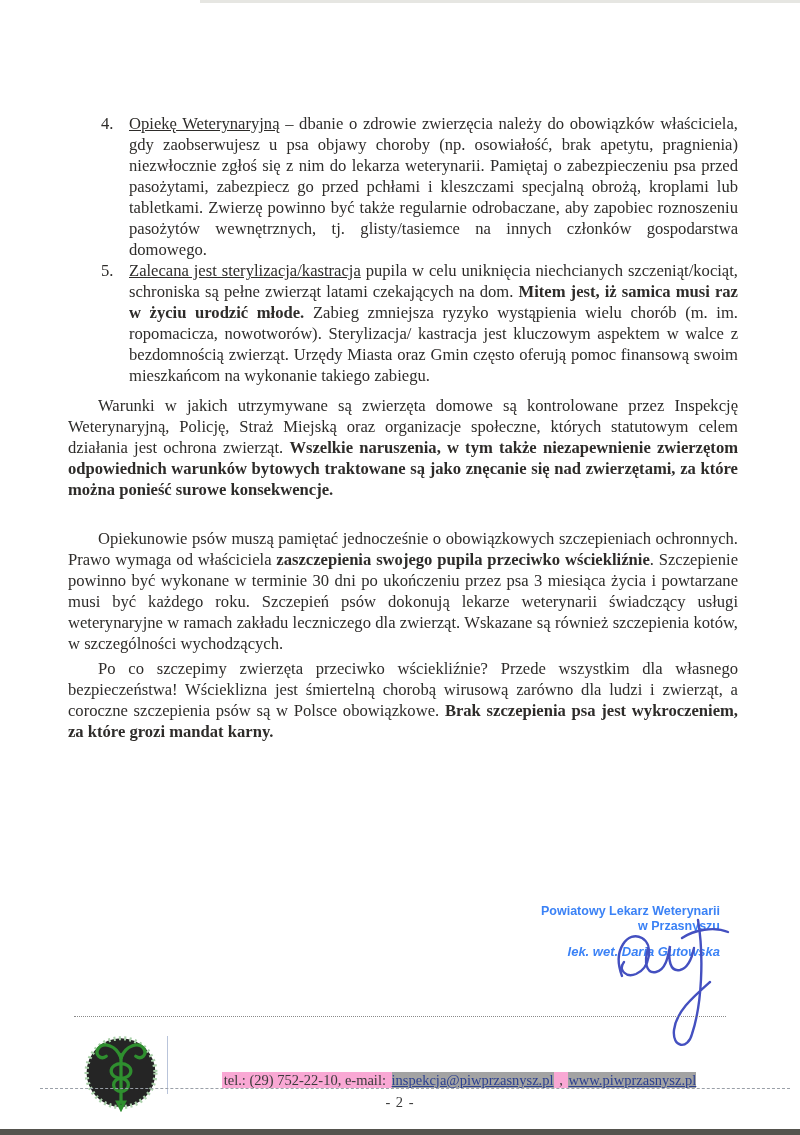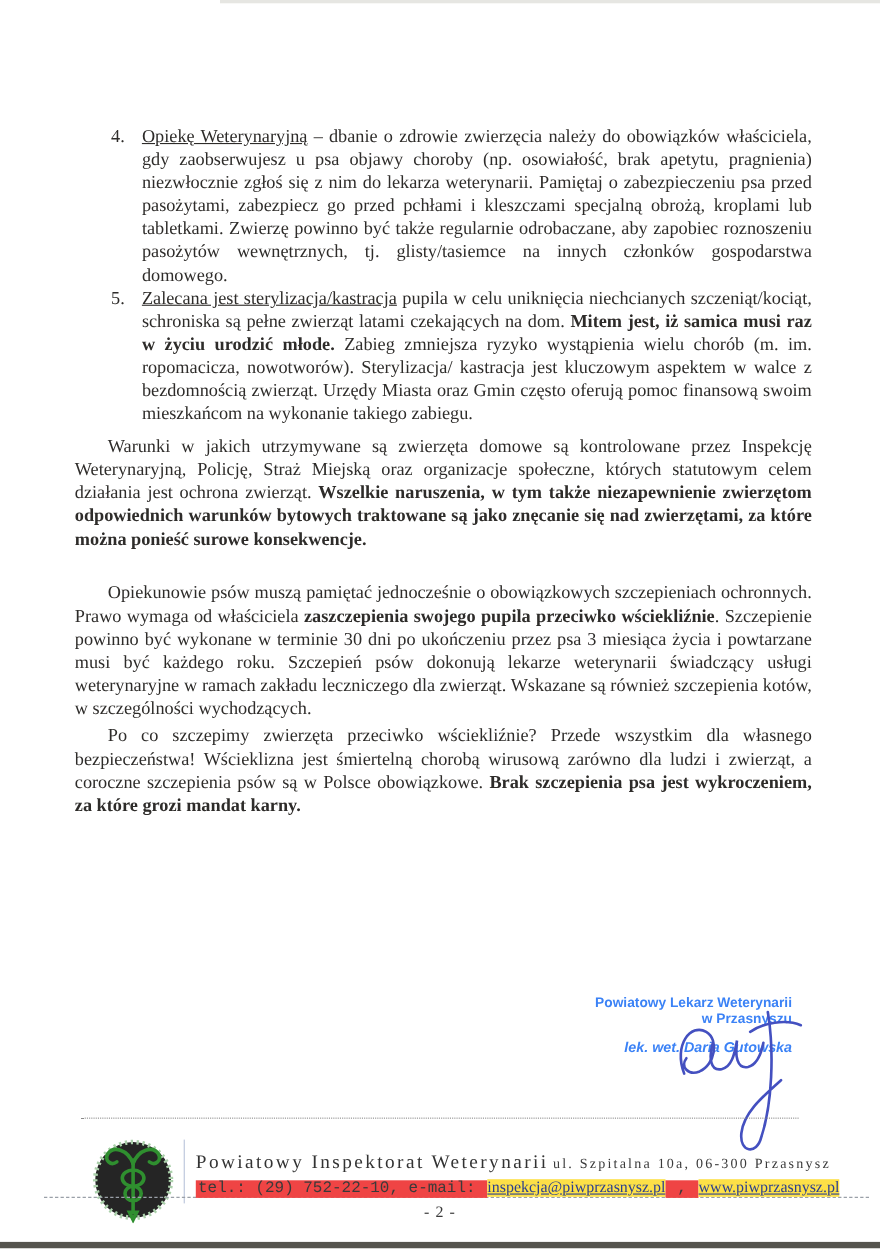--- a/index.html
+++ b/index.html
@@ -40,22 +40,22 @@
   .dotted-sep{position:absolute;left:74px;top:1016px;width:652px;height:0;border-top:1.5px dotted #8a8a8a;}
 
   .footer{position:absolute;left:0;top:1028px;width:800px;height:80px;
     font-family:"Liberation Serif","DejaVu Serif",serif;color:#3a3a3a;}
   .vet-logo{position:absolute;left:74px;top:2px;width:94px;height:82px;}
   .footer-vrule{position:absolute;left:167px;top:8px;width:1px;height:58px;background:#b9c4da;}
   .org-line{position:absolute;left:178px;top:18px;width:562px;white-space:nowrap;}
   .org-name{font-size:17.5px;letter-spacing:2.2px;color:#333;}
   .org-address{font-size:12.8px;letter-spacing:2px;color:#3a3a3a;}
   .tel-line{position:absolute;left:178px;top:44px;width:562px;text-align:center;font-size:14.5px;white-space:nowrap;}
-  .tel-line .txt{background:#ef4444;padding:0 2px;font-family:Liberation Mono, monospace;}
-  .tel-line a{color:#2b3f8f;text-decoration:underline;background:#fde047;}
+  .tel-line .txt{background:#f9a8d4;padding:0 2px;}
+  .tel-line a{color:#2b3f8f;text-decoration:underline;background:#a3a3a3;}
   .footer-dash{position:absolute;left:40px;top:60px;width:750px;height:0;border-top:1.4px dashed #9aa0a8;}
   .page-num{position:absolute;left:0;top:1094px;width:800px;text-align:center;font-size:14.5px;color:#3a3a3a;letter-spacing:1px;}
 
   .vet-logo path,.vet-logo ellipse{fill:none;stroke:#2f8f2f;stroke-width:4;stroke-linecap:round;}
   .vet-logo .wreath{stroke:#9cc89c;stroke-width:5;stroke-dasharray:2.5 4;opacity:.85;}
 </style>
 </head>
 <body>
 
 <div class="scan-edge-top"></div>
@@ -107,24 +107,20 @@
   <svg class="vet-logo" viewBox="0 0 100 100" aria-hidden="true">
     <circle class="wreath" cx="50" cy="52" r="42"></circle>
     <path d="M50,34 C44,18 28,14 22,23 C18,30 25,37 32,32"></path>
     <path d="M50,34 C56,18 72,14 78,23 C82,30 75,37 68,32"></path>
     <path d="M50,30 L50,88"></path>
     <ellipse cx="50" cy="50" rx="12" ry="9"></ellipse>
     <ellipse cx="50" cy="67" rx="9" ry="8"></ellipse>
     <path d="M46,88 L54,88 L50,96 Z" fill="#2f8f2f" stroke="none"></path>
   </svg>
   <div class="footer-vrule"></div>
-  <div class="org-line">
-    <span class="org-name">Powiatowy Inspektorat Weterynarii</span>
-    <span class="org-address">ul. Szpitalna 10a, 06-300 Przasnysz</span>
-  </div>
   <div class="footer-dash"></div>
   <div class="tel-line">
     <span class="txt">tel.:  (29) 752-22-10, e-mail: </span><a href="#">inspekcja@piwprzasnysz.pl</a><span class="txt"> , </span><a href="#">www.piwprzasnysz.pl</a>
   </div>
 </div>
 
 <div class="page-num">- 2 -</div>
 
 <div class="scan-edge-bottom"></div>
 

